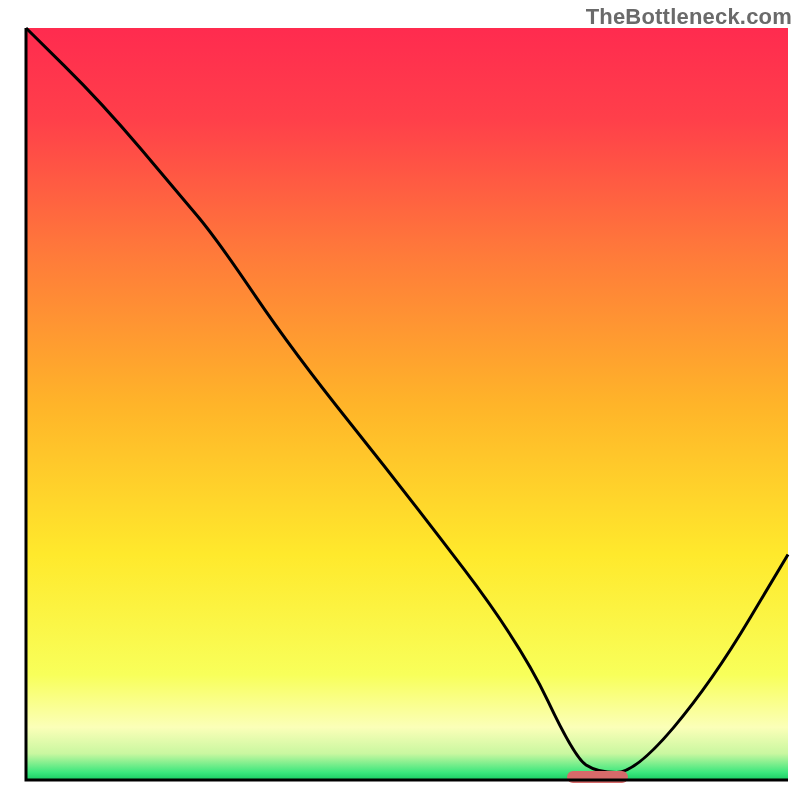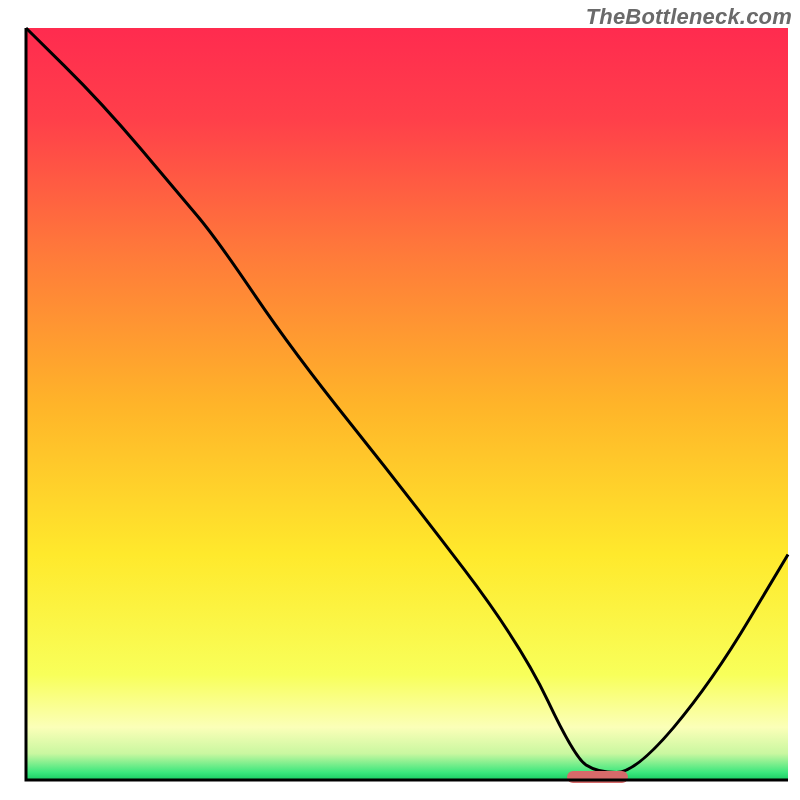--- a/index.html
+++ b/index.html
@@ -7,21 +7,20 @@
     padding: 0;
     width: 800px;
     height: 800px;
     background: #ffffff;
     overflow: hidden;
   }
   .container {
     position: relative;
     width: 800px;
     height: 800px;
-    font-style: italic;
   }
   .watermark {
     position: absolute;
     top: 4px;
     right: 8px;
     font-family: Arial, Helvetica, sans-serif;
     font-size: 22px;
     font-weight: 600;
     color: #6a6a6a;
     letter-spacing: 0.2px;

